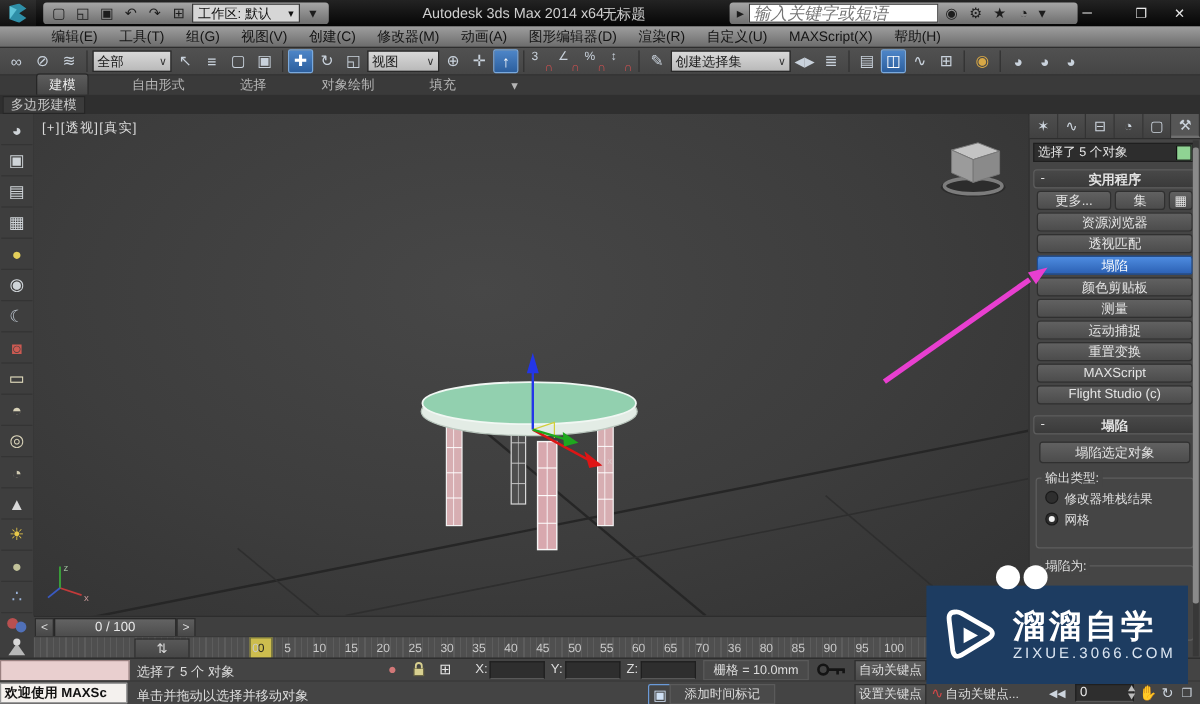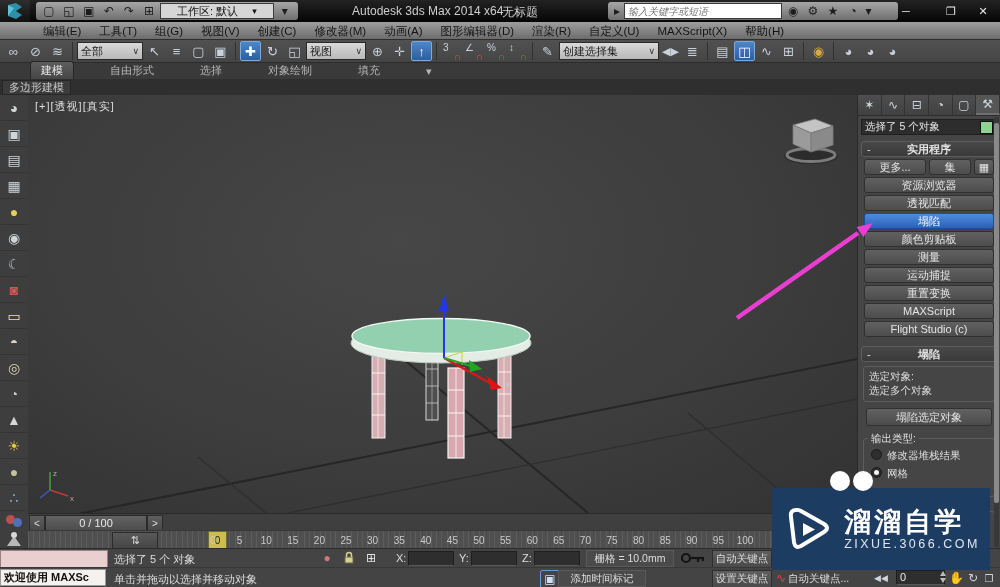--- a/index.html
+++ b/index.html
@@ -5,23 +5,23 @@
   html,body{margin:0;padding:0;background:#222;}
   .screen{position:relative;width:1000px;height:587px;overflow:hidden;
     font-family:"Liberation Sans","DejaVu Sans",sans-serif;font-size:12px;
     background:#444;user-select:none;}
   .abs{position:absolute;}
   
   .titlebar{left:0;top:0;width:1000px;height:22px;background:linear-gradient(#232323,#050505);color:#c9c9c9;}
   .maxlogo{left:0;top:0;width:30px;height:22px;background:linear-gradient(#2e2e2e,#101010);display:flex;align-items:center;justify-content:center;}
   .qat{display:flex;align-items:center;height:18px;top:2px;background:linear-gradient(#a6a6a6,#6f6f6f);border-radius:3px;padding:0 4px;gap:2px;}
   .qicon{width:18px;height:16px;display:inline-flex;align-items:center;justify-content:center;color:#1d1d1d;font-size:12px;}
-  .wsdrop{height:14px;background:#d6d6d6;border:1px solid #3a3a3a;color:#111;font-size:11px;display:inline-flex;align-items:center;padding:0 16px;gap:14px;}
+  .wsdrop{height:14px;background:#d6d6d6;border:1px solid #3a3a3a;color:#111;font-size:11px;display:inline-flex;align-items:center;padding:0 4px;gap:14px;}
   .ttext{font-size:12px;color:#cfcfcf;white-space:nowrap;}
-  .searchbox{height:14px;width:150px;border:1px solid #3a3a3a;background:#fff;color:#888;font-style:italic;font-size:10px;padding:0 3px;font-family:inherit;}
+  .searchbox{height:14px;width:150px;border:1px solid #3a3a3a;background:#fff;color:#888;font-style:italic;font-size:14px;padding:0 3px;font-family:inherit;}
   .winbtn{width:26px;height:18px;display:inline-flex;align-items:center;justify-content:center;color:#e8e8e8;font-size:11px;}
   
   .menubar{left:0;top:22px;width:1000px;height:18px;background:linear-gradient(#9e9e9e,#6c6c6c);display:flex;align-items:center;padding-left:34px;box-sizing:border-box;border-bottom:1px solid #2e2e2e;}
   .menu-item{padding:0 9px;color:#141414;font-size:11.5px;line-height:18px;white-space:nowrap;}
   
   .maintoolbar{left:0;top:40px;width:1000px;height:23px;background:linear-gradient(#515151,#454545);display:flex;align-items:center;padding-left:3px;box-sizing:border-box;border-bottom:1px solid #2c2c2c;gap:1px;}
   .ticon{width:21px;height:20px;display:inline-flex;align-items:center;justify-content:center;color:#c9d2dc;font-size:13px;border-radius:2px;position:relative;flex:none;}
   .ticon.small{font-size:11px;}
   .ticon.active{background:linear-gradient(#4e86c8,#2c5f9e);border:1px solid #7aa9dd;color:#fff;box-sizing:border-box;}
   .tsep{width:1px;height:18px;background:#303030;margin:0 3px;flex:none;}
@@ -369,24 +369,20 @@
         <div class="panel-btn">测量</div>
         <div class="panel-btn">运动捕捉</div>
         <div class="panel-btn">重置变换</div>
         <div class="panel-btn">MAXScript</div>
         <div class="panel-btn">Flight Studio (c)</div>
       </div>
     <div class="rollhead" style="margin-top:9px;">
       <span class="minus">-</span>
       <span>塌陷</span>
     </div>
-    <div class="groupbox" style="height:28px;">
-      <div>选定对象:</div>
-      <div>选定多个对象</div>
-    </div>
     <div class="panel-btn" style="height:16px;margin:6px 8px;">塌陷选定对象</div>
     <div class="groupbox" style="margin-top:12px;padding-top:6px;height:48px;">
       <span class="grouplegend">输出类型:</span>
       <div class="radiorow">
         <span class="radio"></span><span>修改器堆栈结果</span>
       </div>
       <div class="radiorow">
         <span class="radio on"></span><span>网格</span>
       </div>
     </div>
@@ -414,21 +410,21 @@
       <span class="tick-label" style="left: 318px;">25</span>
       <span class="tick-label" style="left: 344.6px;">30</span>
       <span class="tick-label" style="left: 371.2px;">35</span>
       <span class="tick-label" style="left: 397.8px;">40</span>
       <span class="tick-label" style="left: 424.4px;">45</span>
       <span class="tick-label" style="left: 451px;">50</span>
       <span class="tick-label" style="left: 477.6px;">55</span>
       <span class="tick-label" style="left: 504.2px;">60</span>
       <span class="tick-label" style="left: 530.8px;">65</span>
       <span class="tick-label" style="left: 557.4px;">70</span>
-      <span class="tick-label" style="left: 584px;">75</span>
+      <span class="tick-label" style="left: 584px;">36</span>
       <span class="tick-label" style="left: 610.6px;">80</span>
       <span class="tick-label" style="left: 637.2px;">85</span>
       <span class="tick-label" style="left: 663.8px;">90</span>
       <span class="tick-label" style="left: 690.4px;">95</span>
       <span class="tick-label" style="left: 717px;">100</span>
     </div>
   <div class="abs lbicons">
     <span style="position:relative;width:16px;height:12px;">
       <i style="position:absolute;left:0;top:0;width:9px;height:9px;border-radius:50%;background:#b85050;"></i>
       <i style="position:absolute;left:7px;top:3px;width:9px;height:9px;border-radius:50%;background:#5070b8;"></i>

